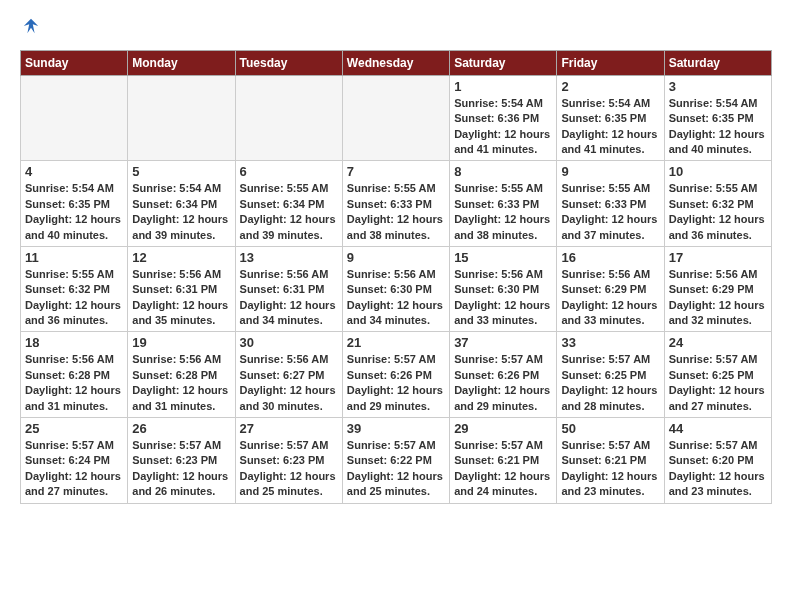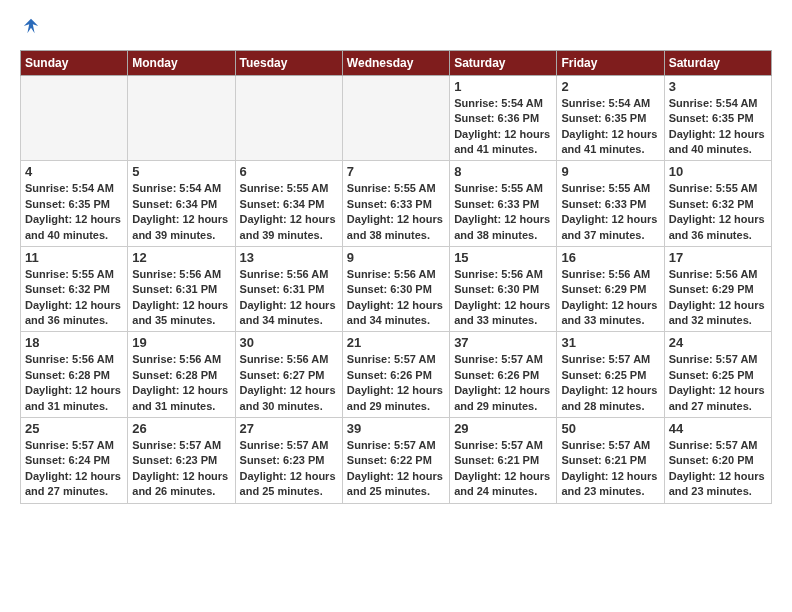--- a/index.html
+++ b/index.html
@@ -279,21 +279,21 @@
 and 29 minutes.</div>
         </td>
         <td>
           <span class="day-num">37</span>
           <div class="day-info" style="white-space: pre-line;">Sunrise: 5:57 AM
 Sunset: 6:26 PM
 Daylight: 12 hours
 and 29 minutes.</div>
         </td>
         <td>
-          <span class="day-num">31</span>
+          <span class="day-num">33</span>
           <div class="day-info" style="white-space: pre-line;">Sunrise: 5:57 AM
 Sunset: 6:25 PM
 Daylight: 12 hours
 and 28 minutes.</div>
         </td>
         <td>
           <span class="day-num">24</span>
           <div class="day-info" style="white-space: pre-line;">Sunrise: 5:57 AM
 Sunset: 6:25 PM
 Daylight: 12 hours

